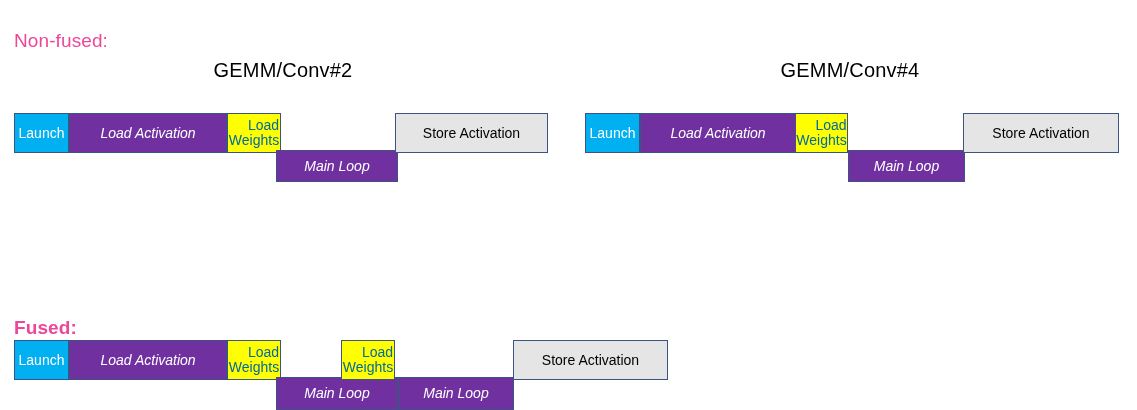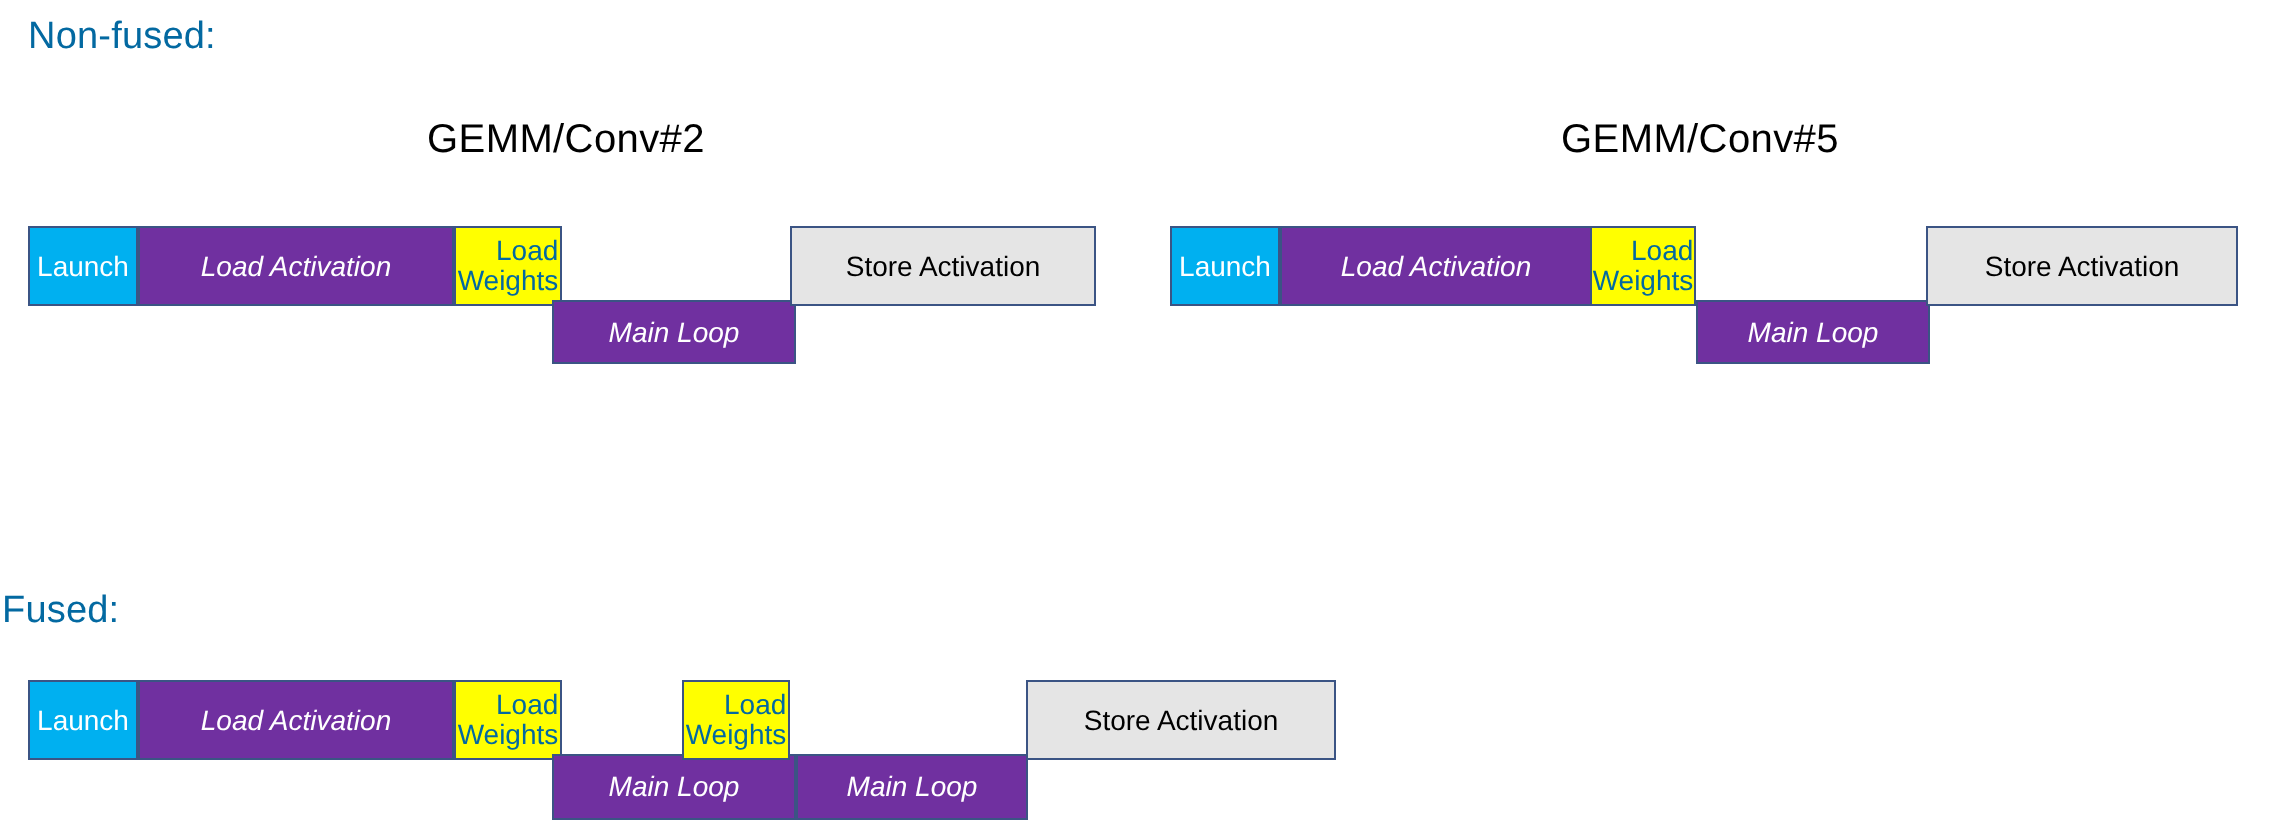--- a/index.html
+++ b/index.html
@@ -12,23 +12,24 @@
     height: 410px;
     position: relative;
     overflow: hidden;
     font-family: "Liberation Sans", sans-serif;
     -webkit-font-smoothing: antialiased;
   }
 
   .section-label {
     position: absolute;
     font-size: 19px;
-    color: #0369a1;
+    color: #ec4899;
     white-space: nowrap;
     letter-spacing: 0.1px;
+    margin-top: 22px;
   }
 
   .kernel-title {
     position: absolute;
     font-size: 20px;
     color: #000000;
     white-space: nowrap;
     text-align: center;
     letter-spacing: 0.2px;
   }
@@ -68,21 +69,21 @@
     font-size: 14px;
   }
 </style>
 </head>
 <body>
 
 <div class="section-label" style="left:14px; top:8px;">Non-fused:</div>
 
 <div class="kernel-title" style="left:183px; top:59px; width:200px;">GEMM/Conv#2</div>
 
-<div class="kernel-title" style="left:750px; top:59px; width:200px;">GEMM/Conv#5</div>
+<div class="kernel-title" style="left:750px; top:59px; width:200px;">GEMM/Conv#4</div>
 
 <div class="bar bar-launch" style="left:14px; top:113px; width:55px; height:40px;">Launch</div>
 
 <div class="bar bar-purple" style="left:69px; top:113px; width:158px; height:40px;">Load Activation</div>
 
 <div class="bar bar-yellow" style="left:227px; top:113px; width:54px; height:40px;">Load
 Weights</div>
 
 <div class="bar bar-purple" style="left:276px; top:150px; width:122px; height:32px;">Main Loop</div>
 
@@ -92,21 +93,21 @@
 
 <div class="bar bar-purple" style="left:640px; top:113px; width:156px; height:40px;">Load Activation</div>
 
 <div class="bar bar-yellow" style="left:795px; top:113px; width:53px; height:40px;">Load
 Weights</div>
 
 <div class="bar bar-purple" style="left:848px; top:150px; width:117px; height:32px;">Main Loop</div>
 
 <div class="bar bar-orange" style="left:963px; top:113px; width:156px; height:40px;">Store Activation</div>
 
-<div class="section-label" style="left:1px; top:295px;">Fused:</div>
+<div class="section-label" style="left:14px; top:295px;font-weight:bold;">Fused:</div>
 
 <div class="bar bar-launch" style="left:14px; top:340px; width:55px; height:40px;">Launch</div>
 
 <div class="bar bar-purple" style="left:69px; top:340px; width:158px; height:40px;">Load Activation</div>
 
 <div class="bar bar-yellow" style="left:227px; top:340px; width:54px; height:40px;">Load
 Weights</div>
 
 <div class="bar bar-purple" style="left:276px; top:377px; width:122px; height:33px;">Main Loop</div>
 

